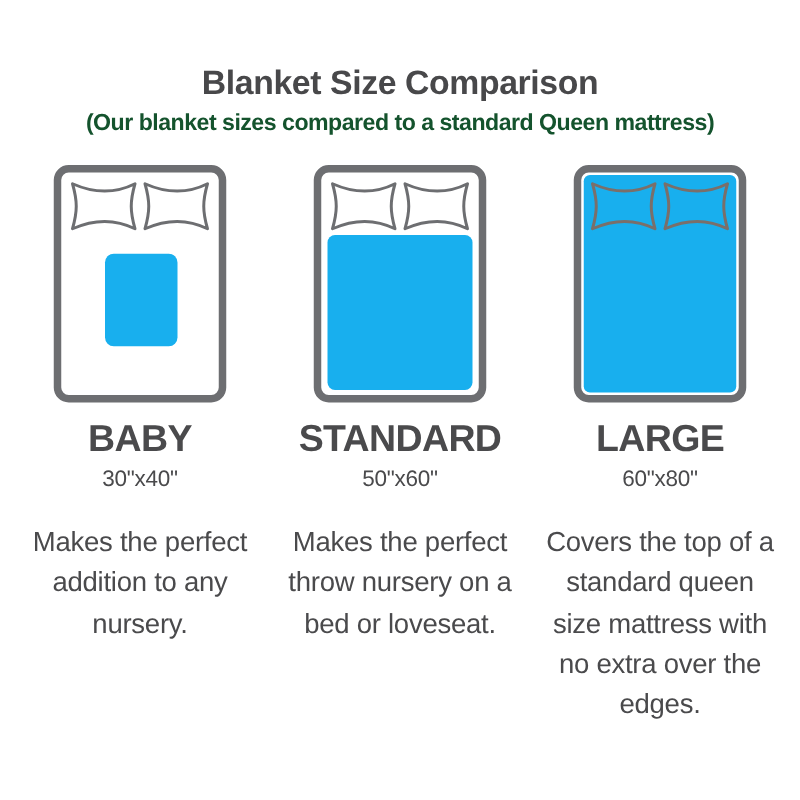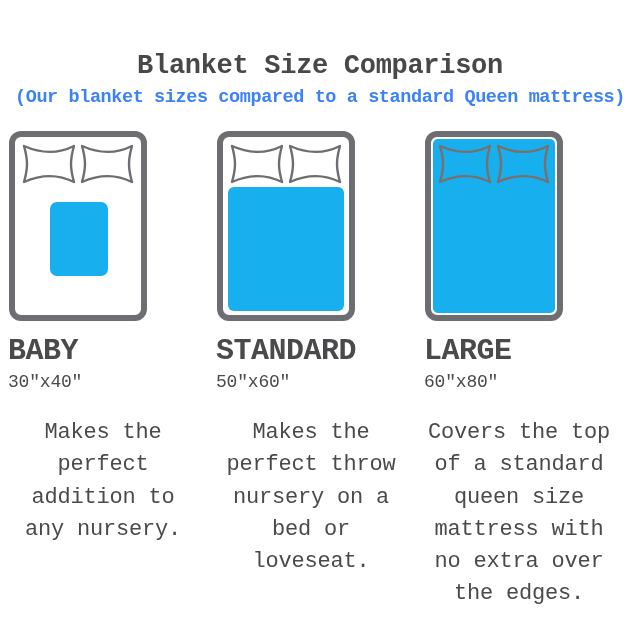--- a/index.html
+++ b/index.html
@@ -11,49 +11,49 @@
     height: 640px;
     background: #ffffff;
     font-family: "Liberation Sans", sans-serif;
     color: #4a4a4c;
     overflow: hidden;
   }
   .page {
     position: relative;
     width: 640px;
     height: 640px;
-    font-family: Liberation Mono, monospace;
   }
   .header {
     padding-top: 52px;
     text-align: center;
   }
   .title {
     font-size: 27px;
     font-weight: bold;
     letter-spacing: -0.3px;
     color: #48484a;
     line-height: 1.05;
   }
   .subtitle {
     margin-top: 7px;
     font-size: 18.5px;
     font-weight: bold;
     letter-spacing: -0.4px;
-    color: #3b82f6;
+    color: #14532d;
   }
   .columns {
     display: flex;
     margin-top: 22px;
     padding: 0 8px;
   }
   .col {
     flex: 1 1 33.3333%;
     display: flex;
     flex-direction: column;
+    align-items: center;
   }
   
   .bed-wrap {
     position: relative;
     width: 140px;
     height: 192px;
   }
   .bed-svg {
     display: block;
     width: 140px;

